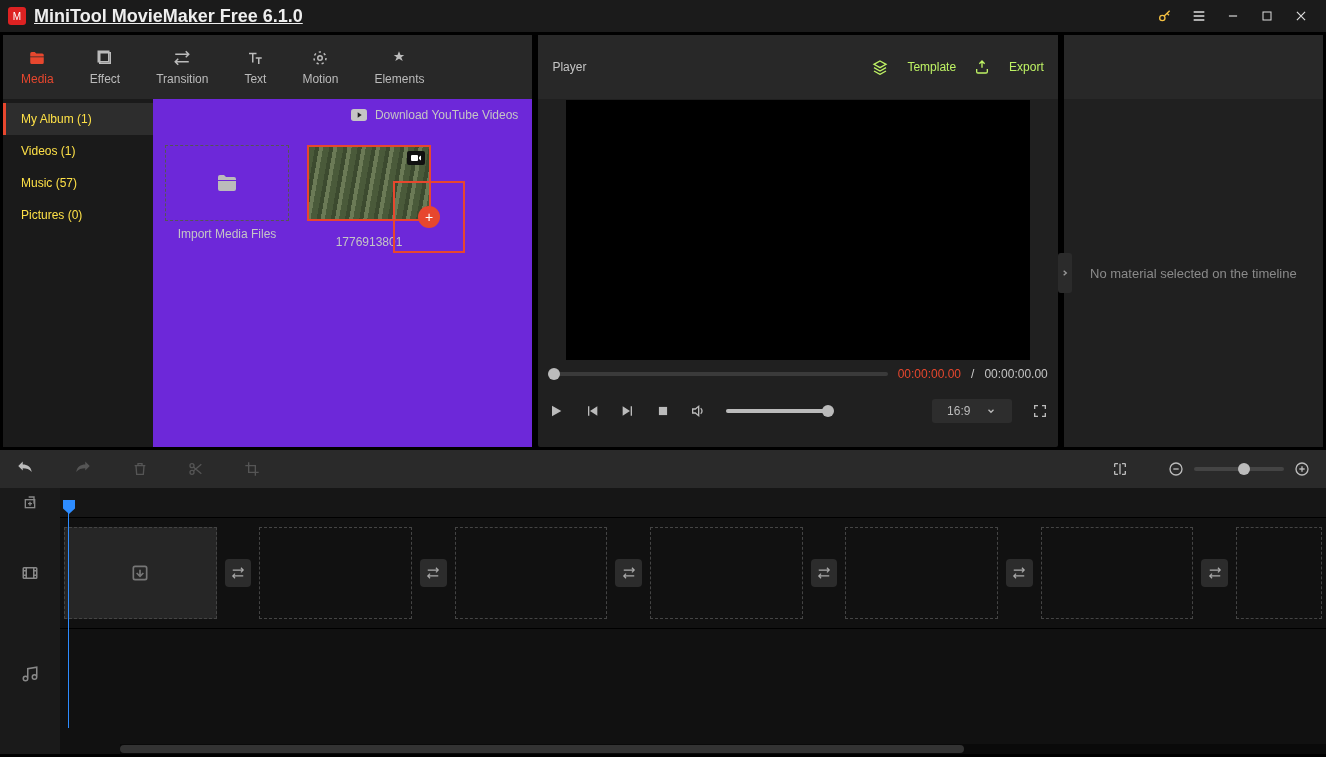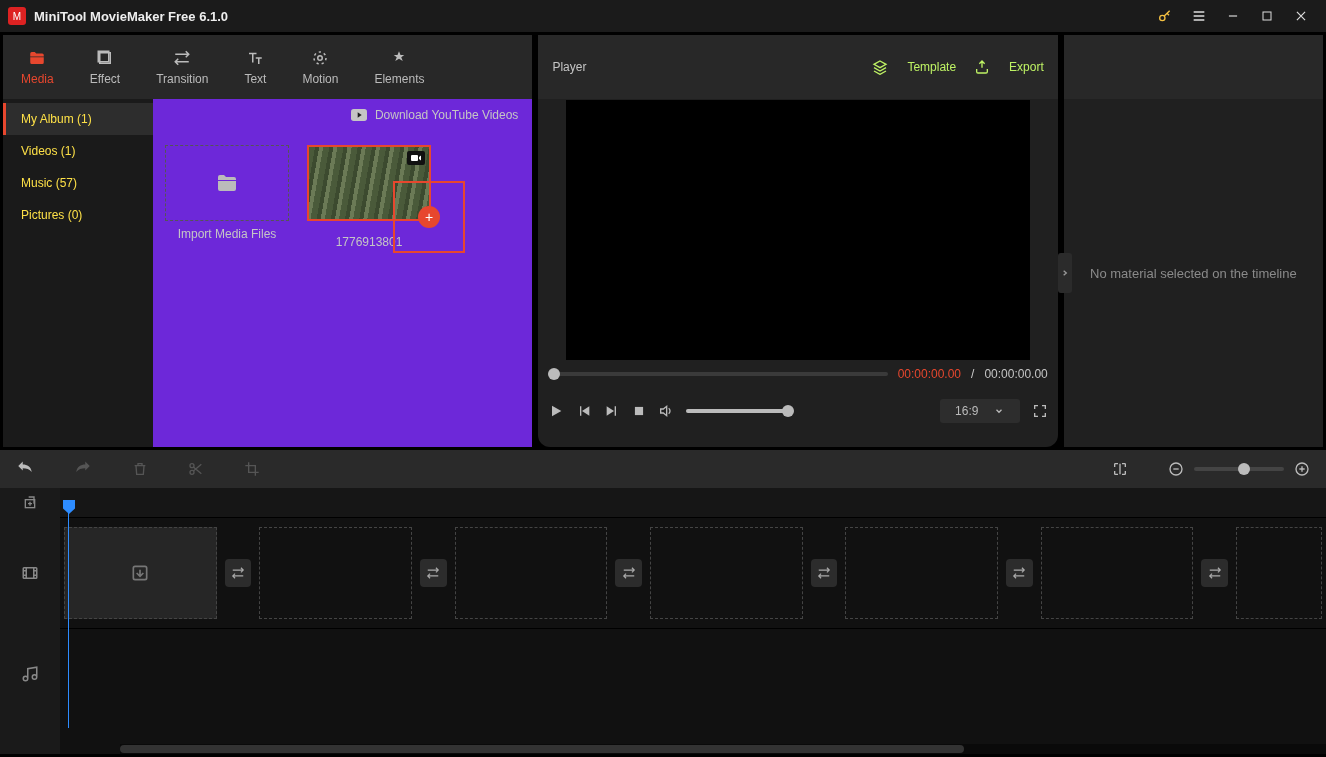--- a/index.html
+++ b/index.html
@@ -1,27 +1,27 @@
 <!DOCTYPE html>
 <html><head>
 <meta charset="utf-8">
 <style>
 * { margin:0; padding:0; box-sizing:border-box; font-family: Arial, sans-serif; }
 body { background:#000; color:#ccc; width:1326px; height:757px; overflow:hidden; font-size:12px; }
 
 
 .titlebar { height:32px; background:#1b1b1b; display:flex; align-items:center; padding:0 8px; color:#eee;}
 .titlebar .logo { width:18px; height:18px; background:#d22; border-radius:3px; display:flex; align-items:center; justify-content:center; margin-right:8px; font-size:10px; color:#fff;}
-.titlebar .title { flex:1; font-size:13px; font-weight:bold;}
+.titlebar .title { flex:1; font-size:18px; font-weight:bold;text-decoration:underline;}
 .titlebar .win-btn { width:34px; height:32px; display:flex; align-items:center; justify-content:center; color:#ddd; cursor:pointer;}
 .titlebar .key-icon { color:#f5c142; }
 
 
 .main { display:flex; height:418px; gap:6px; padding:3px;}
-.panel { background:#202020; border-radius:12px; display:flex; flex-direction:column;}
+.panel { background:#202020; border-radius:2px; display:flex; flex-direction:column;}
 .left  { width:531px;}
 .mid   { width:521px;}
 .right { width:260px;}
 
 
 .tabs { display:flex; background:#282828; height:64px; align-items:stretch;}
 .tab  { flex:0 0 auto; display:flex; flex-direction:column; align-items:center; justify-content:center; color:#bbb; cursor:pointer; padding:0 18px;}
 .tab.active { color:#e7472e;}
 .tab .ic { height:20px; display:flex; align-items:center; justify-content:center; font-size:16px; margin-bottom:4px;}
 .tab span { font-size:12px;}
@@ -51,21 +51,21 @@
 .mid-top { height:64px; background:#282828; display:flex; align-items:center; padding:0 14px;}
 .mid-top .pl { flex:1; color:#c5c5c5;}
 .mid-top .btn { display:flex; align-items:center; gap:19px; color:#bef264; margin-left:18px; cursor:pointer;}
 .preview { height:262px; display:flex; align-items:center; justify-content:center; background:#202020;}
 .preview .vw { width:464px; height:260px; background:#000;}
 .timebar { height:26px; display:flex; align-items:center; padding:0 10px; gap:10px;}
 .timebar .track { flex:1; height:4px; background:#3a3a3a; border-radius:2px; position:relative;}
 .timebar .track .knob { position:absolute; left:0; top:-4px; width:12px; height:12px; border-radius:50%; background:#bbb;}
 .timebar .cur { color:#e7472e;}
 .timebar .dur { color:#c5c5c5;}
-.ctrls { height:48px; display:flex; align-items:center; padding:0 10px; gap:12px;}
+.ctrls { height:48px; display:flex; align-items:center; padding:0 10px; gap:20px;}
 .ctrls .ic { color:#bbb; cursor:pointer; font-size:16px;}
 .ctrls .vol { width:100px; height:4px; background:#3a3a3a; border-radius:2px; position:relative;}
 .ctrls .vol .fill { position:absolute; left:0; top:0; height:4px; width:100px; background:#bbb; border-radius:2px;}
 .ctrls .vol .kn { position:absolute; left:96px; top:-4px; width:12px; height:12px; border-radius:50%; background:#bbb;}
 .ctrls .sp { flex:1;}
 .ctrls .aspect { width:80px; height:24px; background:#2d2d2d; display:flex; align-items:center; justify-content:center; gap:16px; color:#bbb; cursor:pointer; border-radius:3px;}
 
 
 .right-body { flex:1; position:relative; background:#202020;}
 .right-body .handle { position:absolute; left:-6px; top:50%; transform:translateY(-50%); width:14px; height:40px; background:#2b2b2b; display:flex; align-items:center; justify-content:center; color:#999; cursor:pointer; border-radius:3px;}

